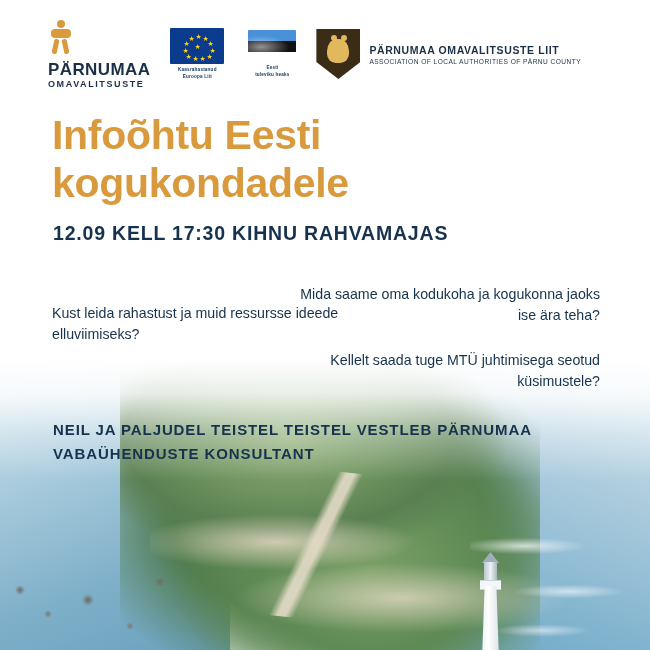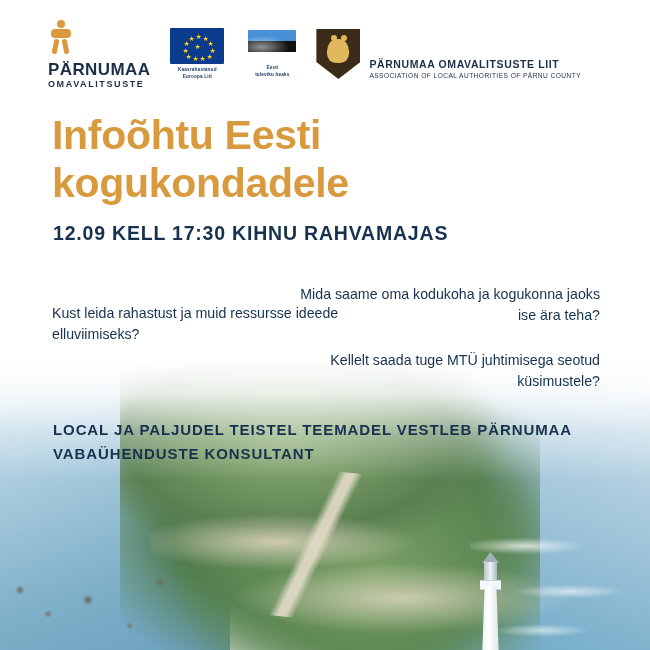--- a/index.html
+++ b/index.html
@@ -238,21 +238,21 @@
     font-size: 4.6px;
     color: #12355e;
     text-align: center;
     line-height: 1.35;
     font-weight: bold;
     letter-spacing: 0.2px;
     width: 56px;
   }
   .logo-pol {
     display: flex;
-    align-items: flex-end;
+    align-items: center;
     gap: 9px;
   }
   .crest {
     width: 44px;
     height: 50px;
     background: #3b2c18;
     clip-path: polygon(0% 0%, 100% 0%, 100% 66%, 50% 100%, 0% 66%);
     position: relative;
   }
   .crest .bear {
@@ -422,15 +422,15 @@
 
   </div>
 
   <div class="title">Infoõhtu Eesti kogukondadele</div>
   <div class="subtitle">12.09 KELL 17:30 KIHNU RAHVAMAJAS</div>
 
   <div class="q q1">Mida saame oma kodukoha ja kogukonna jaoks ise ära teha?</div>
   <div class="q q2">Kust leida rahastust ja muid ressursse ideede elluviimiseks?</div>
   <div class="q q3">Kellelt saada tuge MTÜ juhtimisega seotud küsimustele?</div>
 
-  <div class="closing">LOCAL JA PALJUDEL TEISTEL TEEMADEL VESTLEB PÄRNUMAA VABAÜHENDUSTE KONSULTANT</div>
+  <div class="closing">NEIL JA PALJUDEL TEISTEL TEISTEL VESTLEB PÄRNUMAA VABAÜHENDUSTE KONSULTANT</div>
 
 </div>
 
 </body></html>

